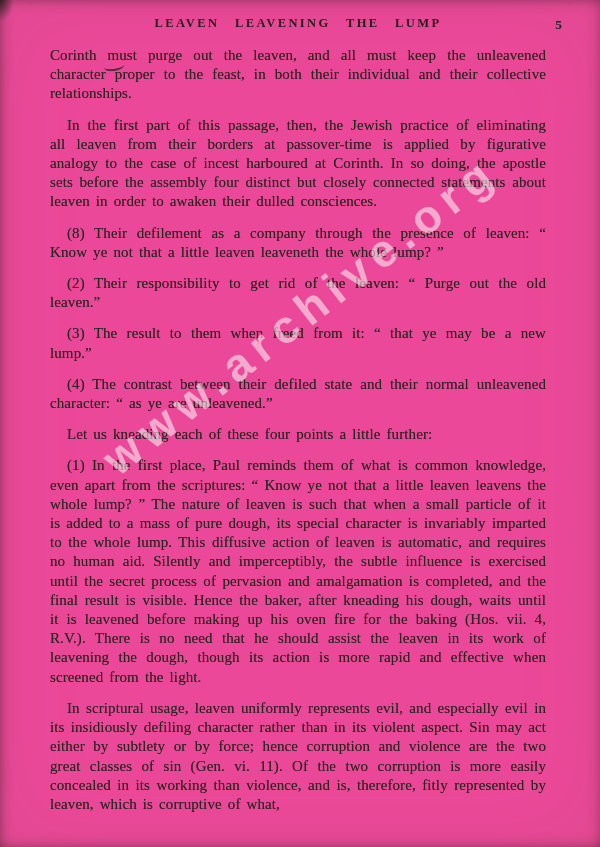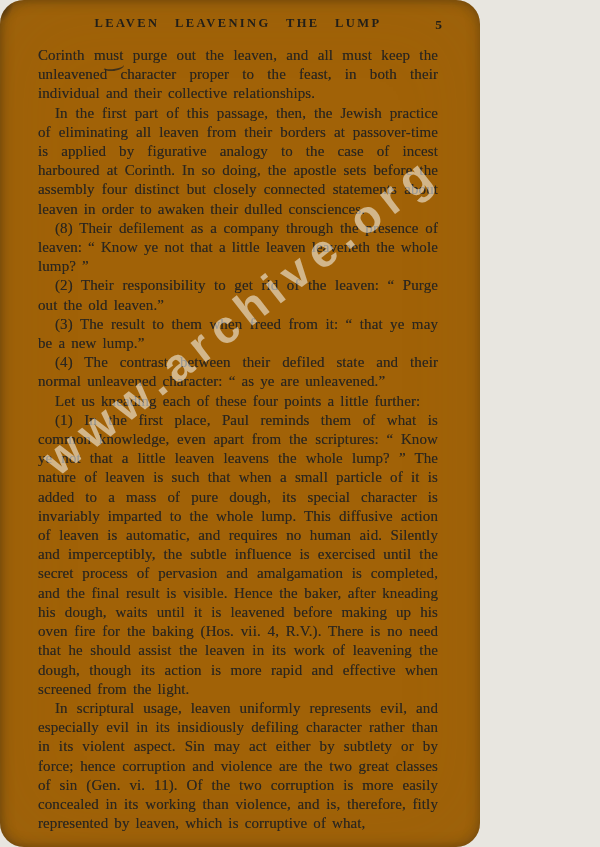--- a/index.html
+++ b/index.html
@@ -2,33 +2,32 @@
 <html><head>
 <meta charset="utf-8">
 <style>
   html, body {
     margin: 0;
     padding: 0;
     background: #e8e6e0;
   }
   .scan-page {
     position: relative;
-    width: 480px;
+    width: 600px;
     height: 847px;
     margin: 0;
-    background: #a16207;
+    background: #ec4899;
     overflow: hidden;
     box-shadow:
       inset 10px 0 14px -10px rgba(40,35,25,0.45),
       inset -10px 0 14px -10px rgba(40,35,25,0.30),
       inset 0 10px 14px -10px rgba(40,35,25,0.40),
       inset 0 -10px 14px -10px rgba(40,35,25,0.35),
       inset 0 0 90px rgba(110,100,80,0.10);
     font-family: "Liberation Serif", "DejaVu Serif", serif;
-    border-radius: 24px;
   }
   .corner-speck {
     position: absolute;
     left: 0;
     top: 0;
     width: 14px;
     height: 22px;
     background: radial-gradient(ellipse at 0% 0%, rgba(30,25,20,0.8), rgba(30,25,20,0) 70%);
   }
   .running-head {
@@ -56,21 +55,21 @@
     margin: 0 42px 0 38px;
     font-size: 15px;
     line-height: 19.2px;
     color: #2a2620;
     text-align: justify;
     word-spacing: 2.2px;
     letter-spacing: 0.1px;
     text-shadow: 0 0 0.4px rgba(40,35,28,0.55);
   }
   .text-block p {
-    margin: 0;
+    margin: 12px;
     padding: 0;
   }
   .text-block p.indent {
     text-indent: 17px;
   }
   .ink-smudge {
     position: absolute;
     left: 104px;
     top: 62px;
     width: 20px;

